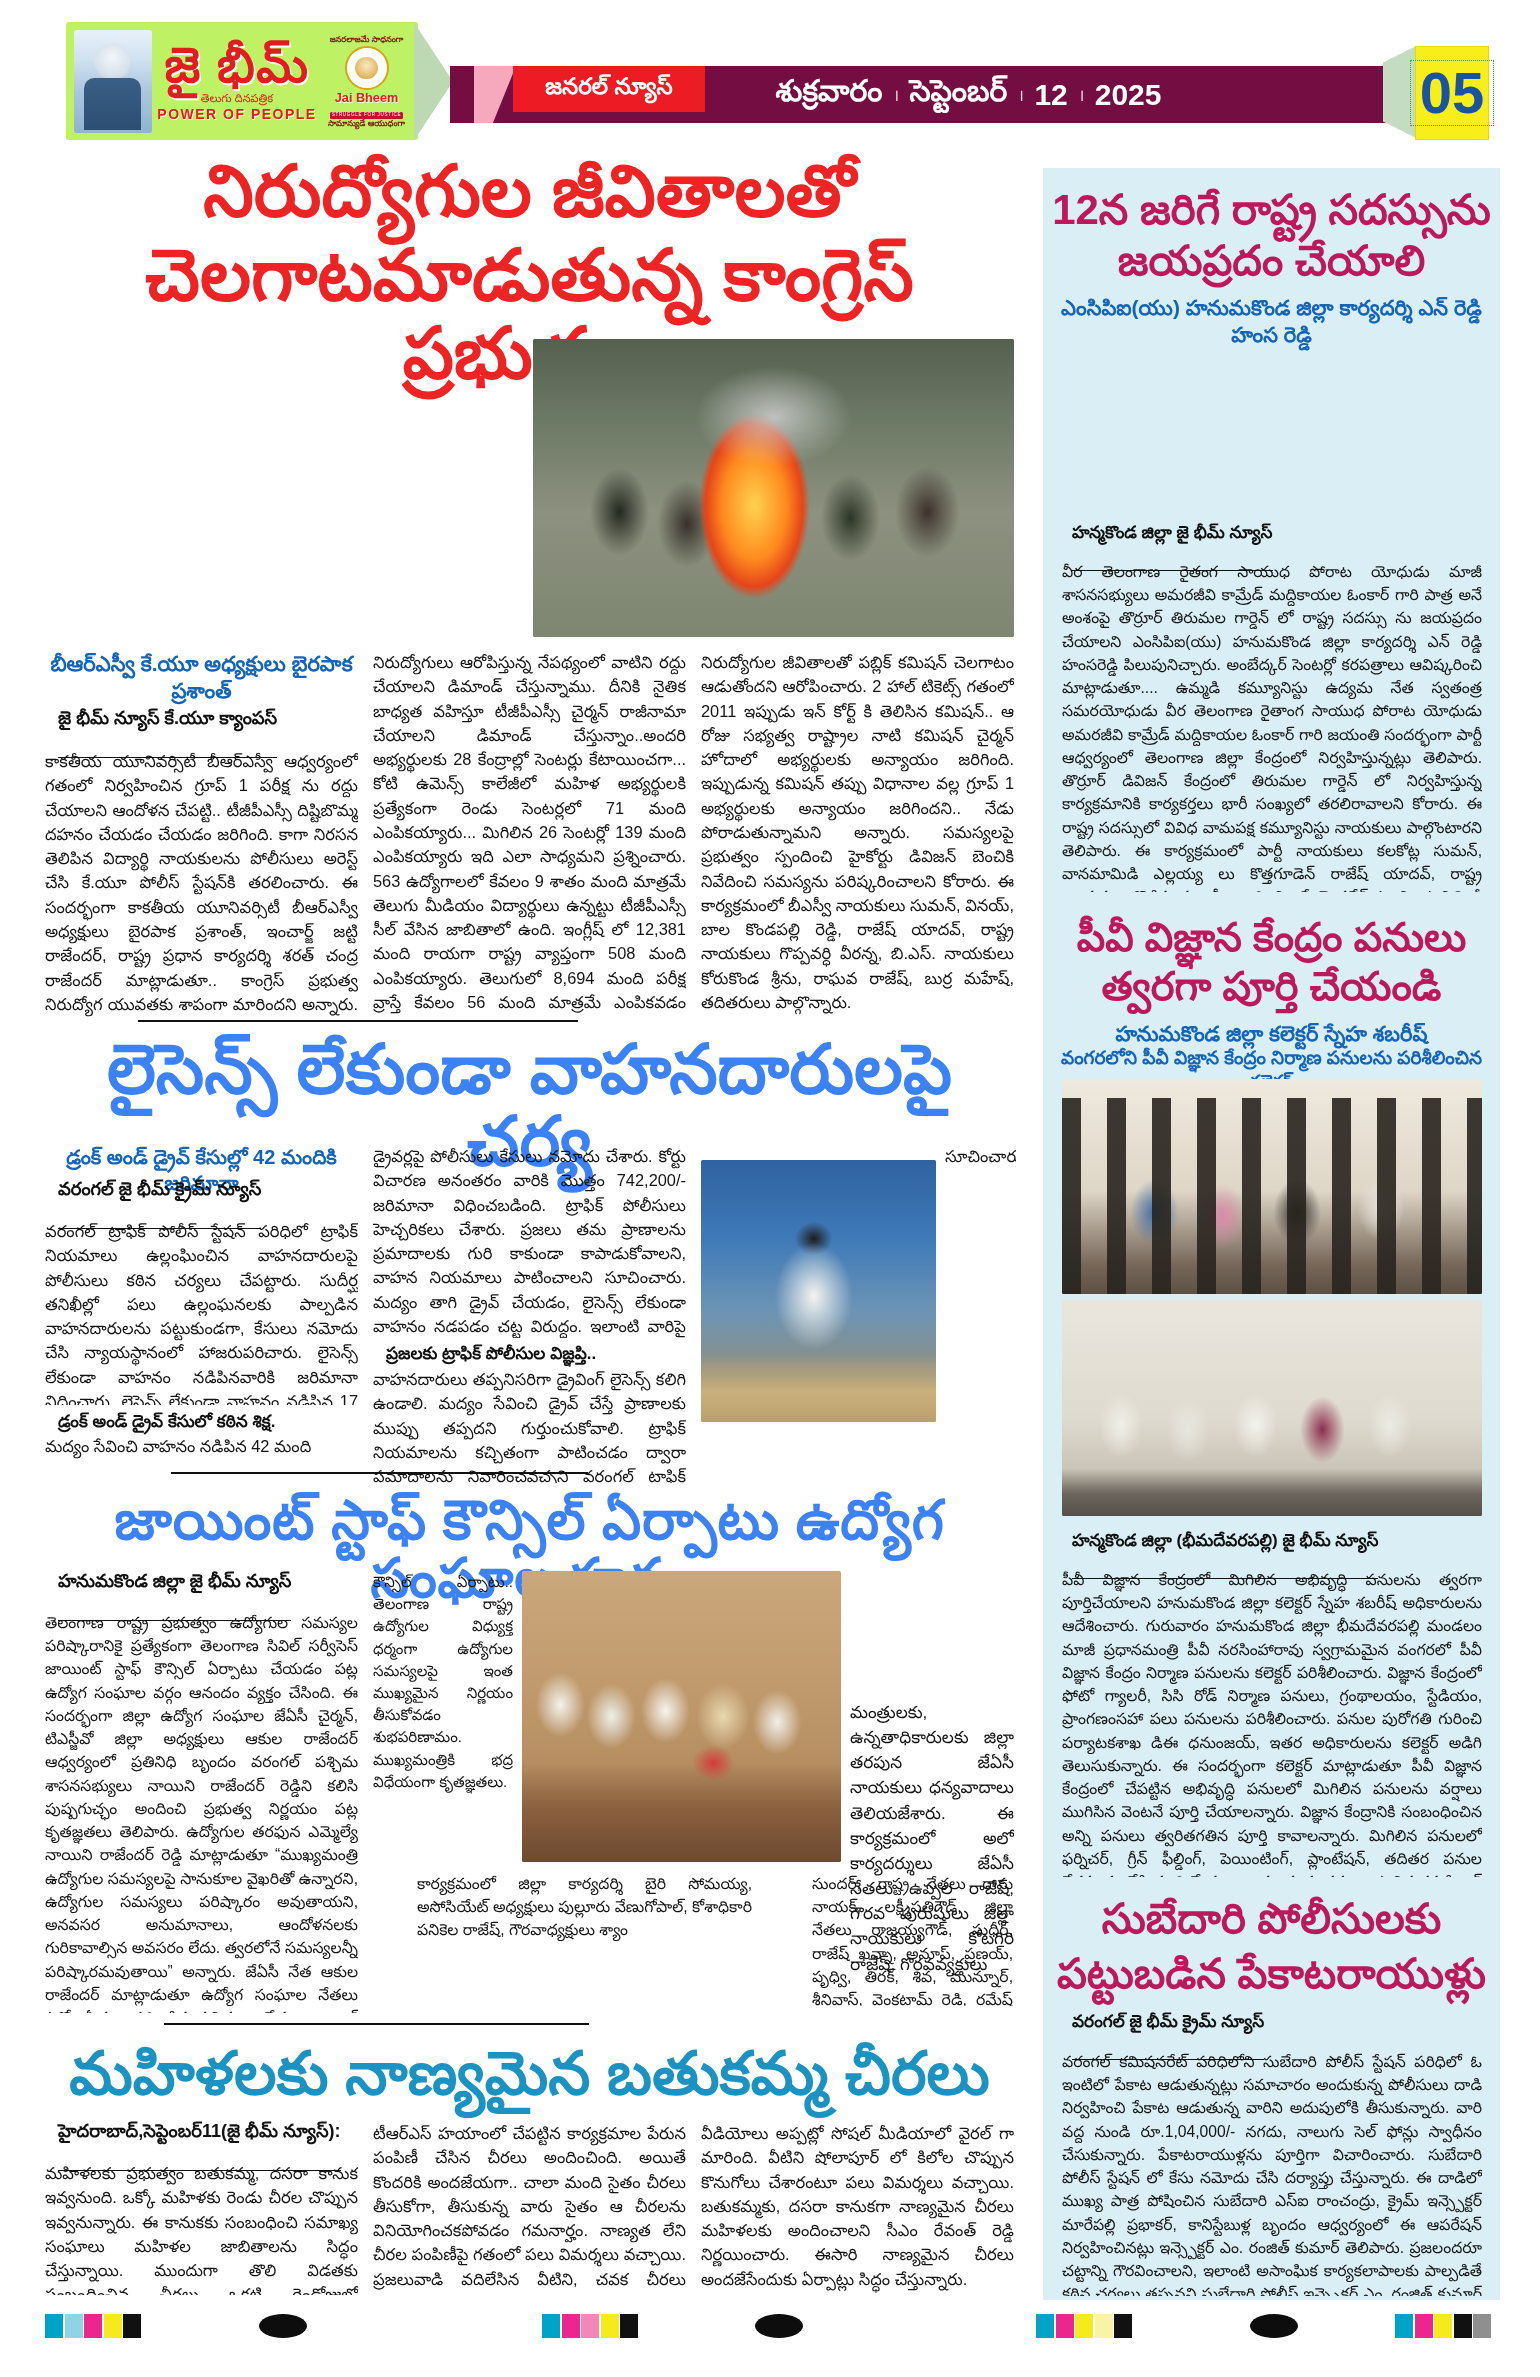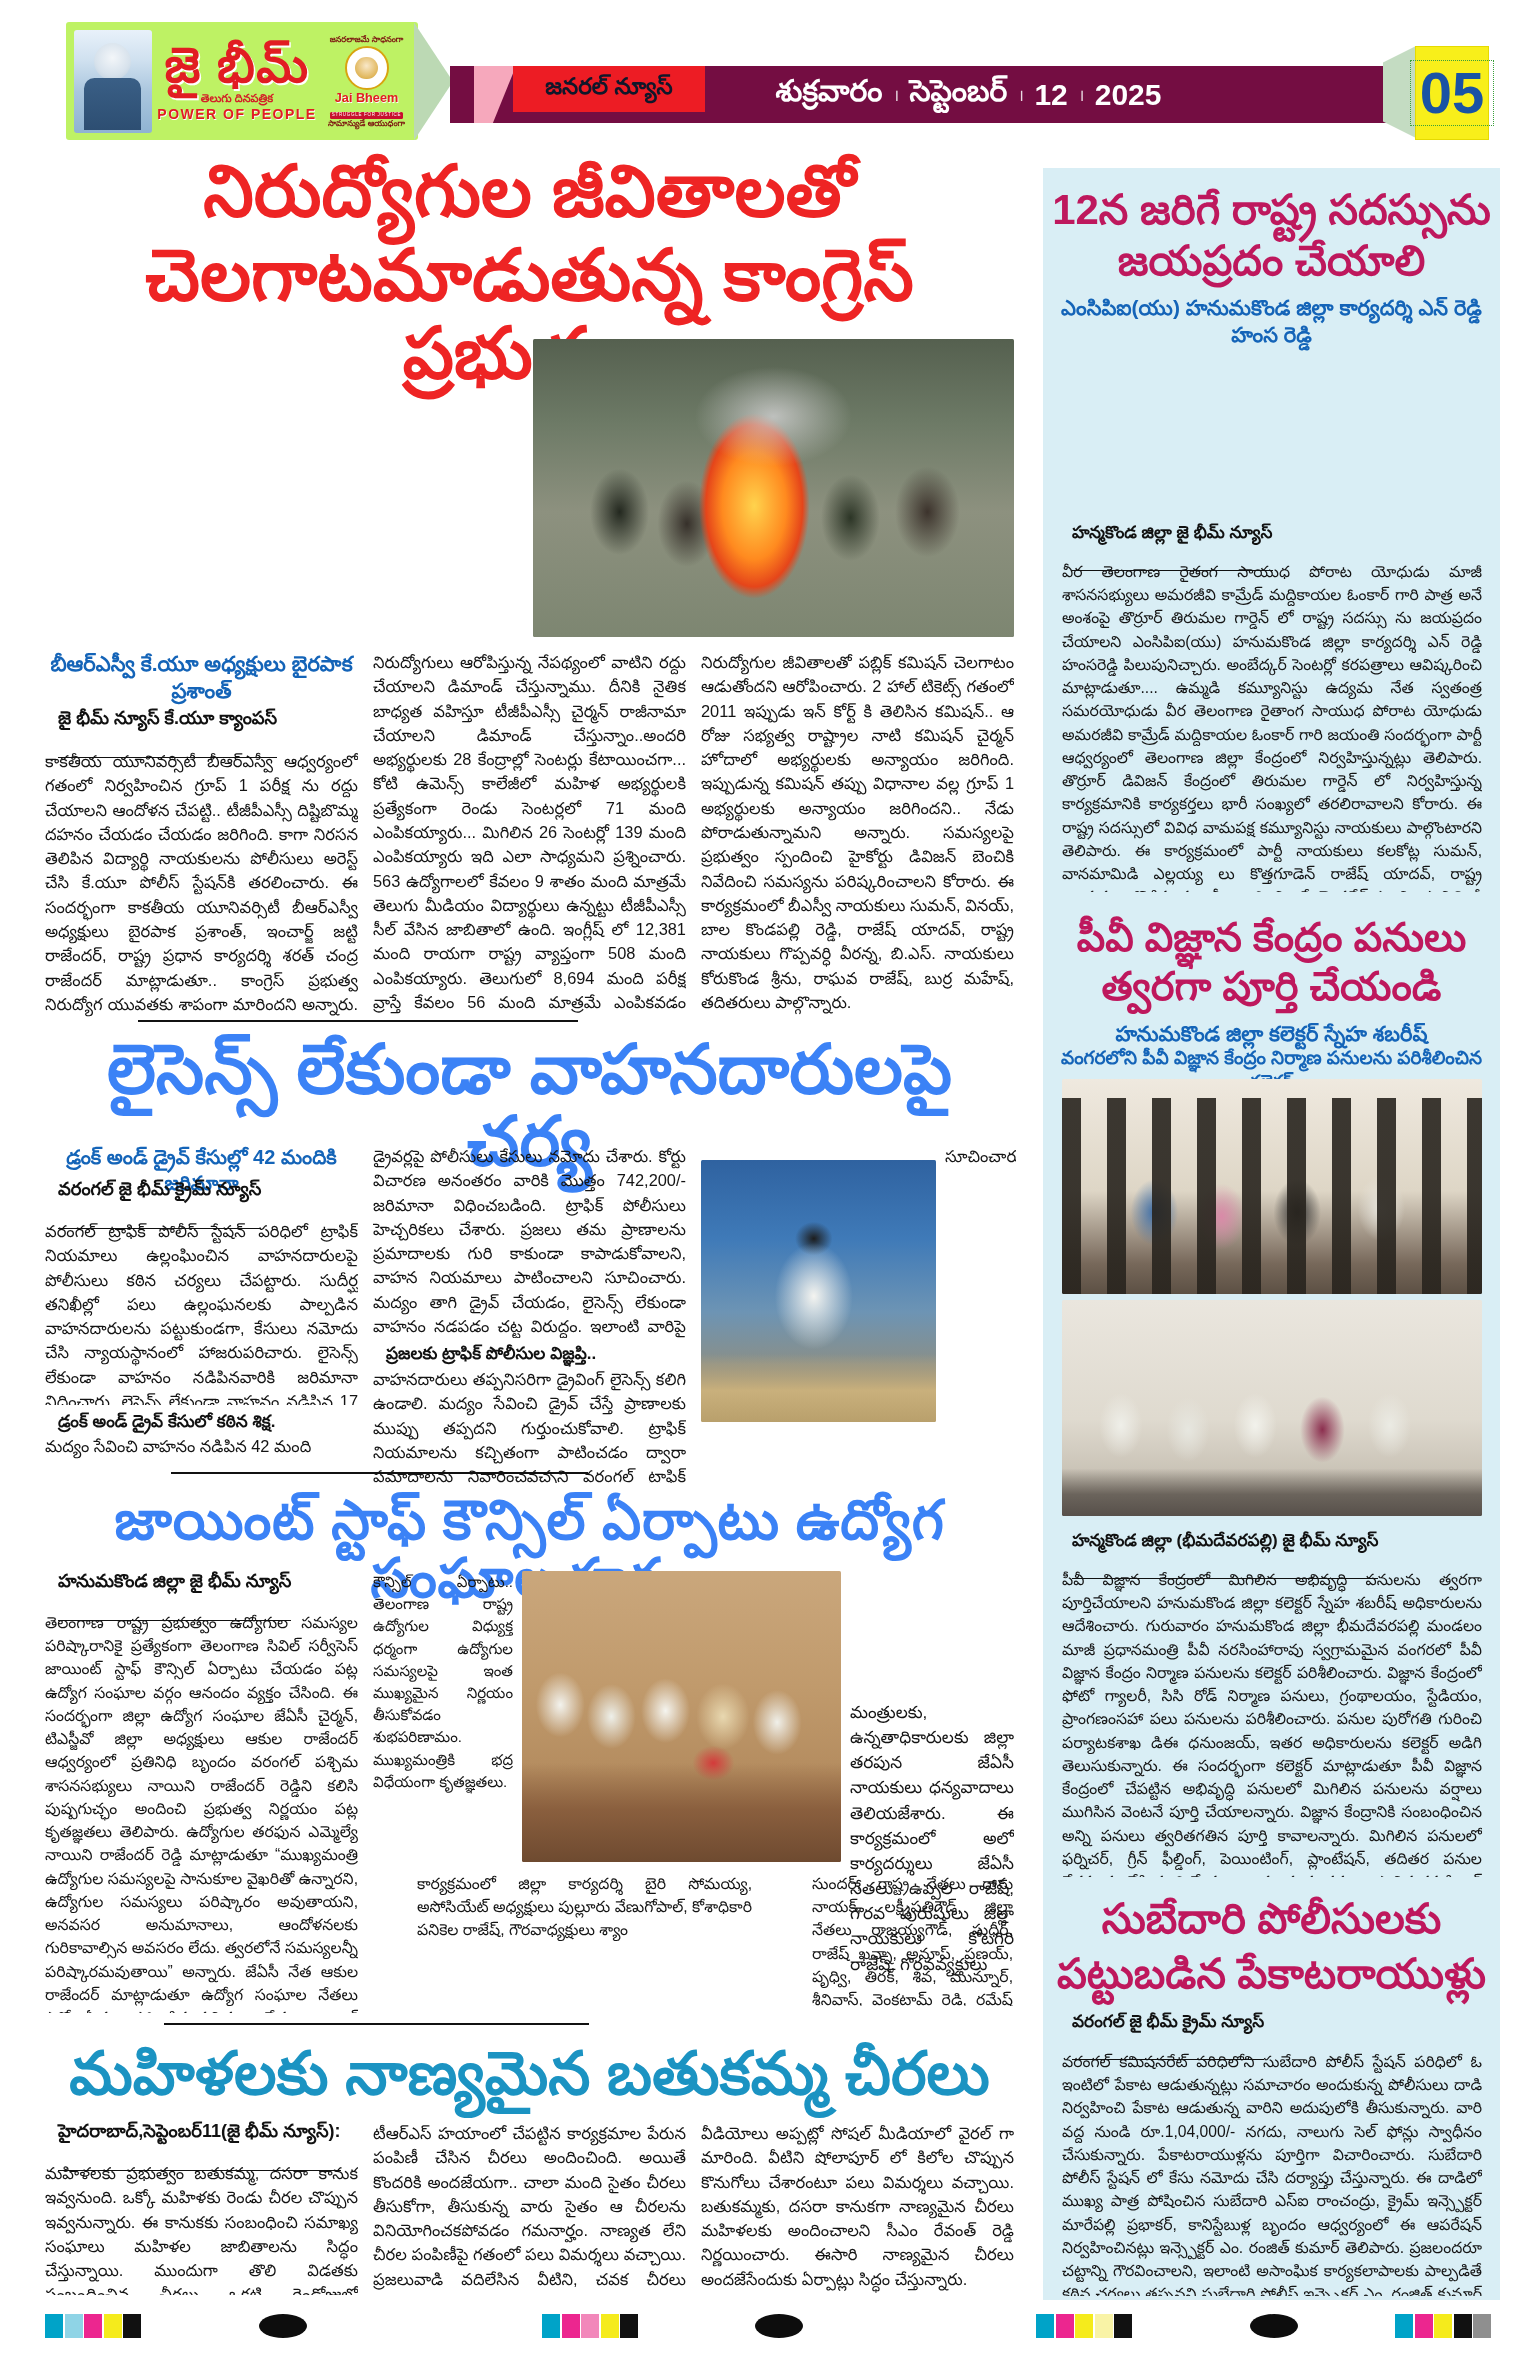--- a/index.html
+++ b/index.html
@@ -10,34 +10,34 @@
   
   .logo-box{background:#bef264;border-radius:3px;display:flex;align-items:center;padding:4.5px 7.5px;box-sizing:border-box;}
   .ambedkar{width:78px;height:103px;border-radius:3px;flex:0 0 auto;
     background:linear-gradient(180deg,#e8f1fa 0%,#cfe0ef 30%,#aac6de 60%,#8fb3d2 100%);position:relative;overflow:hidden;}
   .ambedkar:before{content:"";position:absolute;left:20px;top:13.4px;width:37px;height:37px;border-radius:50%;
     background:radial-gradient(circle at 50% 40%,#f3f6f9 0%,#d7e2ec 60%,#b6c9da 100%);}
   .ambedkar:after{content:"";position:absolute;left:10.4px;top:48px;width:57px;height:52px;border-radius:10.4px 10.4px 0 0;
     background:linear-gradient(180deg,#3a5f86 0%,#2d4e72 100%);}
   .logo-mid{flex:1;text-align:center;line-height:1;}
   .logo-title{color:#e11d22;font-weight:bold;font-size:49px;letter-spacing:1.5px;text-shadow:1.5px 1.5px 0 #ffffff;}
-  .logo-sub{color:#d32027;font-size:11.2px;font-weight:bold;margin-top:3px;}
+  .logo-sub{color:#d32027;font-size:11.2px;font-weight:normal;margin-top:3px;}
   .logo-pop{color:#e11d22;font-size:14px;font-weight:bold;letter-spacing:1.5px;margin-top:3px;text-shadow:0.7px 0.7px 0 #fff;}
   .logo-right{flex:0 0 auto;width:88px;text-align:center;line-height:1.1;}
   .logo-tag{color:#7c1410;font-size:8.2px;font-weight:bold;}
   .emblem{width:40px;height:40px;margin:2.2px auto;border-radius:50%;background:#ffffff;border:2.2px solid #d8a410;
     display:flex;align-items:center;justify-content:center;}
   .emblem-core{width:22.4px;height:22.4px;border-radius:50%;background:radial-gradient(circle at 50% 40%,#f9e8c9 0%,#e0b65a 70%,#a97a1f 100%);}
   .emblem-name{color:#e11d22;font-size:12.7px;font-weight:bold;text-shadow:0.7px 0.7px 0 #fff;}
   .emblem-tag{color:#ffffff;background:#c8102e;font-size:4.5px;letter-spacing:0.7px;display:inline-block;padding:0.7px 2.2px;border-radius:1.5px;}
   .green-arrow{background:#bcd9b4;clip-path:polygon(0 0,100% 50%,0 100%);}
   .band{background:#740d42;}
   .pink-tri{background:#f6a8bc;clip-path:polygon(0 0,100% 0,45% 100%,0 100%);}
   .section-box{background:#ed1c24;display:flex;align-items:center;justify-content:center;}
-  .section-label{color:#0f172a;font-weight:bold;font-size:23px;}
+  .section-label{color:#ffffff;font-weight:bold;font-size:23px;}
   .dateline{color:#ffffff;font-weight:bold;font-size:30px;display:flex;align-items:center;gap:10.4px;justify-content:center;}
   .date-sep{font-size:16.4px;font-weight:normal;opacity:.85;}
   .fold{background:#c4dcc2;clip-path:polygon(100% 0,100% 100%,0 82%,0 18%);}
   .pagenum-box{background:#f8ef1a;border:1.5px solid #e5da00;display:flex;align-items:center;justify-content:center;}
   .pagenum-inner{border:0.7px dotted #3aa03a;padding:3px 9px;}
   .pagenum{color:#1953a4;font-weight:bold;font-size:58px;line-height:1;}
 
   
   .lead-h{color:#ee2424;font-weight:bold;text-align:center;line-height:1.08;}
   .teal-h{color:#3b82f6;font-weight:bold;text-align:center;line-height:1.05;}

